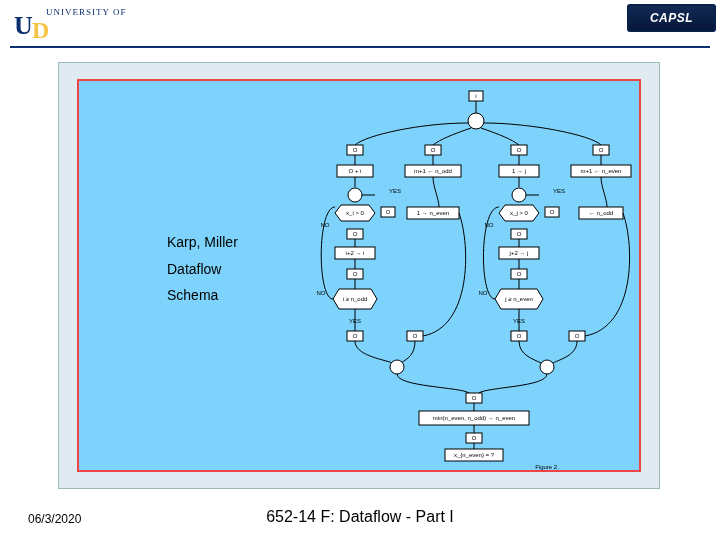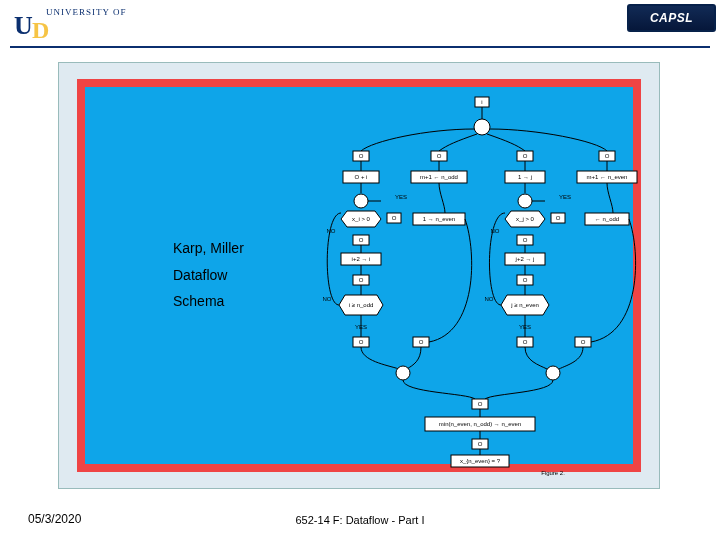--- a/index.html
+++ b/index.html
@@ -1,25 +1,25 @@
 <!DOCTYPE html>
 <html><head>
 <meta charset="utf-8">
 <style>
 html,body{margin:0;padding:0;width:720px;height:540px;background:#fff;font-family:Arial,Helvetica,sans-serif;overflow:hidden}
 .slide{position:relative;width:720px;height:540px}
 .logo-uni{position:absolute;left:10px;top:4px;width:138px;height:36px}
 .logo-capsl{position:absolute;right:4px;top:4px;width:85px;height:24px;background:linear-gradient(#112a55,#06173a);color:#fff;border-radius:3px;font-size:12px;line-height:24px;text-align:center;font-style:italic;font-weight:bold;letter-spacing:0.5px;border:2px solid #07214a}
 .hr{position:absolute;left:10px;right:10px;top:46px;height:2px;background:#0b2f6f}
 .panel{position:absolute;left:58px;top:62px;width:600px;height:425px;background:#dfeaf1;border:1px solid #9bb}
-.inner{position:absolute;left:18px;top:16px;right:18px;bottom:16px;background:#0ea5e9;border:8px solid #ef4444}
+.inner{position:absolute;left:18px;top:16px;right:18px;bottom:16px;background:#7dd3fc;border:2px solid #ef4444}
 .caption{position:absolute;left:88px;top:148px;font-size:14px;line-height:1.9;color:#000}
 .figure{position:absolute;left:232px;top:6px;width:328px;height:386px}
 .footer-date{position:absolute;left:28px;bottom:14px;font-size:12px;color:#000}
-.footer-center{position:absolute;left:0;right:0;bottom:14px;text-align:center;font-size:11px;color:#000}
+.footer-center{position:absolute;left:0;right:0;bottom:14px;text-align:center;font-size:16px;color:#000}
 
 .fig-node{fill:#fff;stroke:#000;stroke-width:1}
 .fig-box{fill:#fff;stroke:#000;stroke-width:1}
 .fig-text{font:6px/1 Arial;fill:#000;text-anchor:middle;dominant-baseline:middle}
 .fig-line{stroke:#000;stroke-width:1;fill:none}
 </style>
 </head>
 <body>
 
 <div class="slide">
@@ -171,16 +171,16 @@
           <text class="fig-text" x="236" y="380">Figure 2.</text>
 
           <path class="fig-line" d="M122 90 C122 100 128 112 128 120 M148 126 C160 160 160 240 112 249"></path>
           <path class="fig-line" d="M290 90 C290 100 296 112 296 120 M312 126 C324 160 324 240 274 249"></path>
         </svg>
       </div>
 
     </div>
   </div>
 
-  <div class="footer-date">05/3/2020</div>
+  <div class="footer-date">06/3/2020</div>
   <div class="footer-center">652-14 F: Dataflow - Part I</div>
 
 </div>
 
 </body></html>

